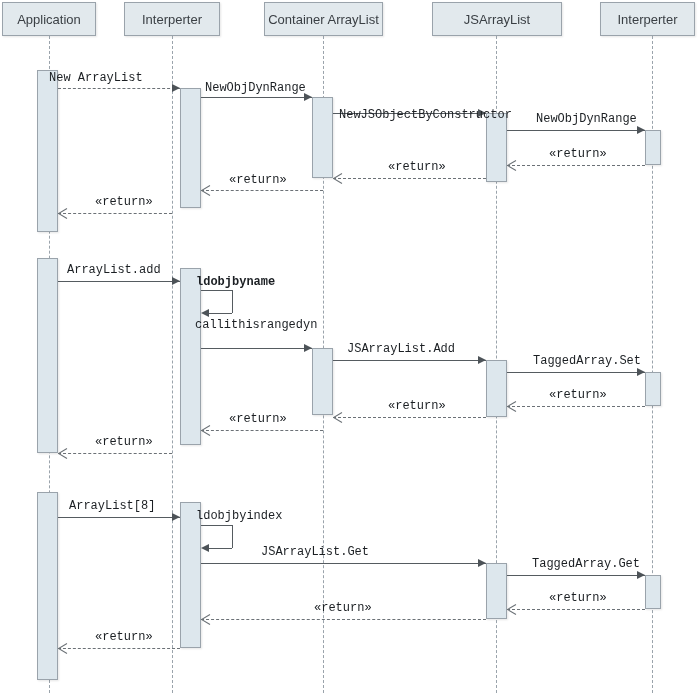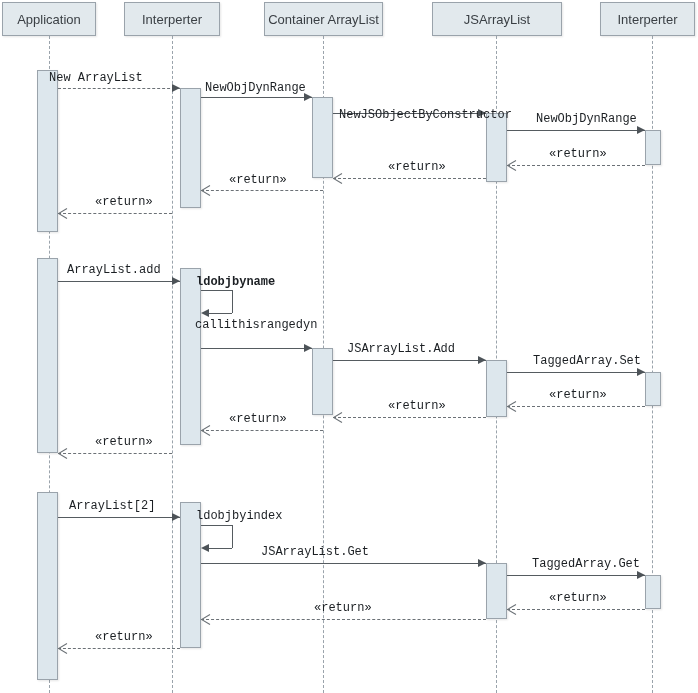--- a/index.html
+++ b/index.html
@@ -187,21 +187,21 @@
         <path d="M 9 0.5 L 0.5 5.5 L 9 10.5" fill="none" stroke="#6b7176" stroke-width="1.1"></path>
       </svg>
       <div class="msg-label" style="left: 229px; top: 412px;">«return»</div>
       <div class="msg-line dashed" style="left: 58px; top: 453px; width: 114px;"></div>
       <svg width="10" height="11" style="position: absolute; left: 58px; top: 447.5px;">
         <path d="M 9 0.5 L 0.5 5.5 L 9 10.5" fill="none" stroke="#6b7176" stroke-width="1.1"></path>
       </svg>
       <div class="msg-label" style="left: 95px; top: 435px;">«return»</div>
       <div class="msg-line" style="left: 58px; top: 517px; width: 122px;"></div>
       <div class="arrow-right" style="left: 172px; top: 513px;"></div>
-      <div class="msg-label" style="left: 69px; top: 499px;">ArrayList[2]</div>
+      <div class="msg-label" style="left: 69px; top: 499px;">ArrayList[8]</div>
       <div class="msg-line" style="left: 201px; top: 525px; width: 31px;"></div>
       <div class="msg-vline" style="left: 232px; top: 525px; height: 23px;"></div>
       <div class="msg-line" style="left: 209px; top: 548px; width: 23px;"></div>
       <div class="arrow-left" style="left: 201px; top: 544px;"></div>
       <div class="msg-label" style="left: 196px; top: 509px;">ldobjbyindex</div>
       <div class="msg-line" style="left: 201px; top: 563px; width: 285px;"></div>
       <div class="arrow-right" style="left: 478px; top: 559px;"></div>
       <div class="msg-label" style="left: 261px; top: 545px;">JSArrayList.Get</div>
       <div class="msg-line" style="left: 507px; top: 575px; width: 138px;"></div>
       <div class="arrow-right" style="left: 637px; top: 571px;"></div>

